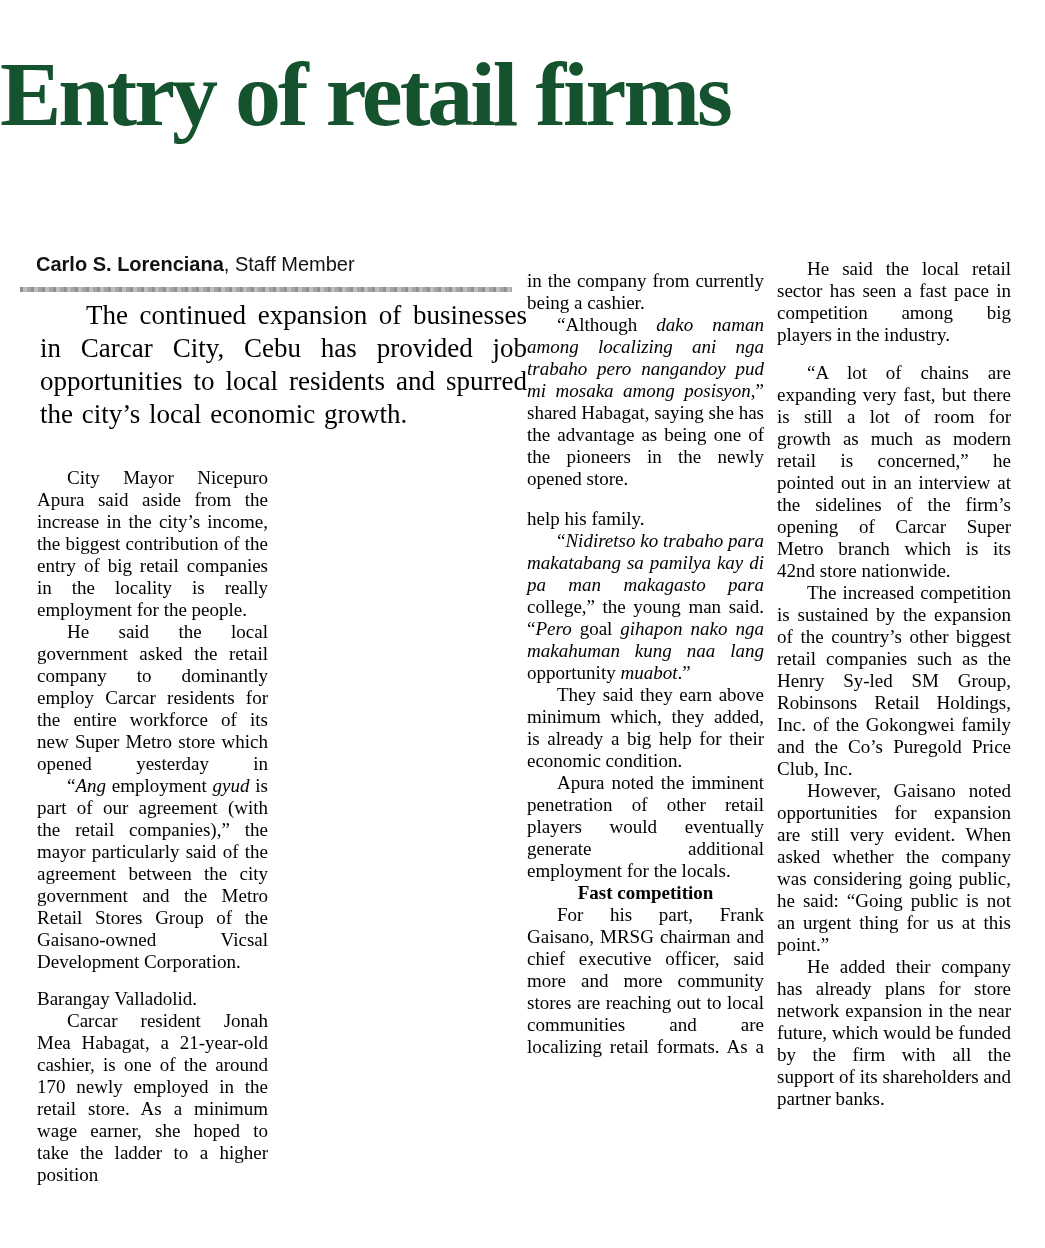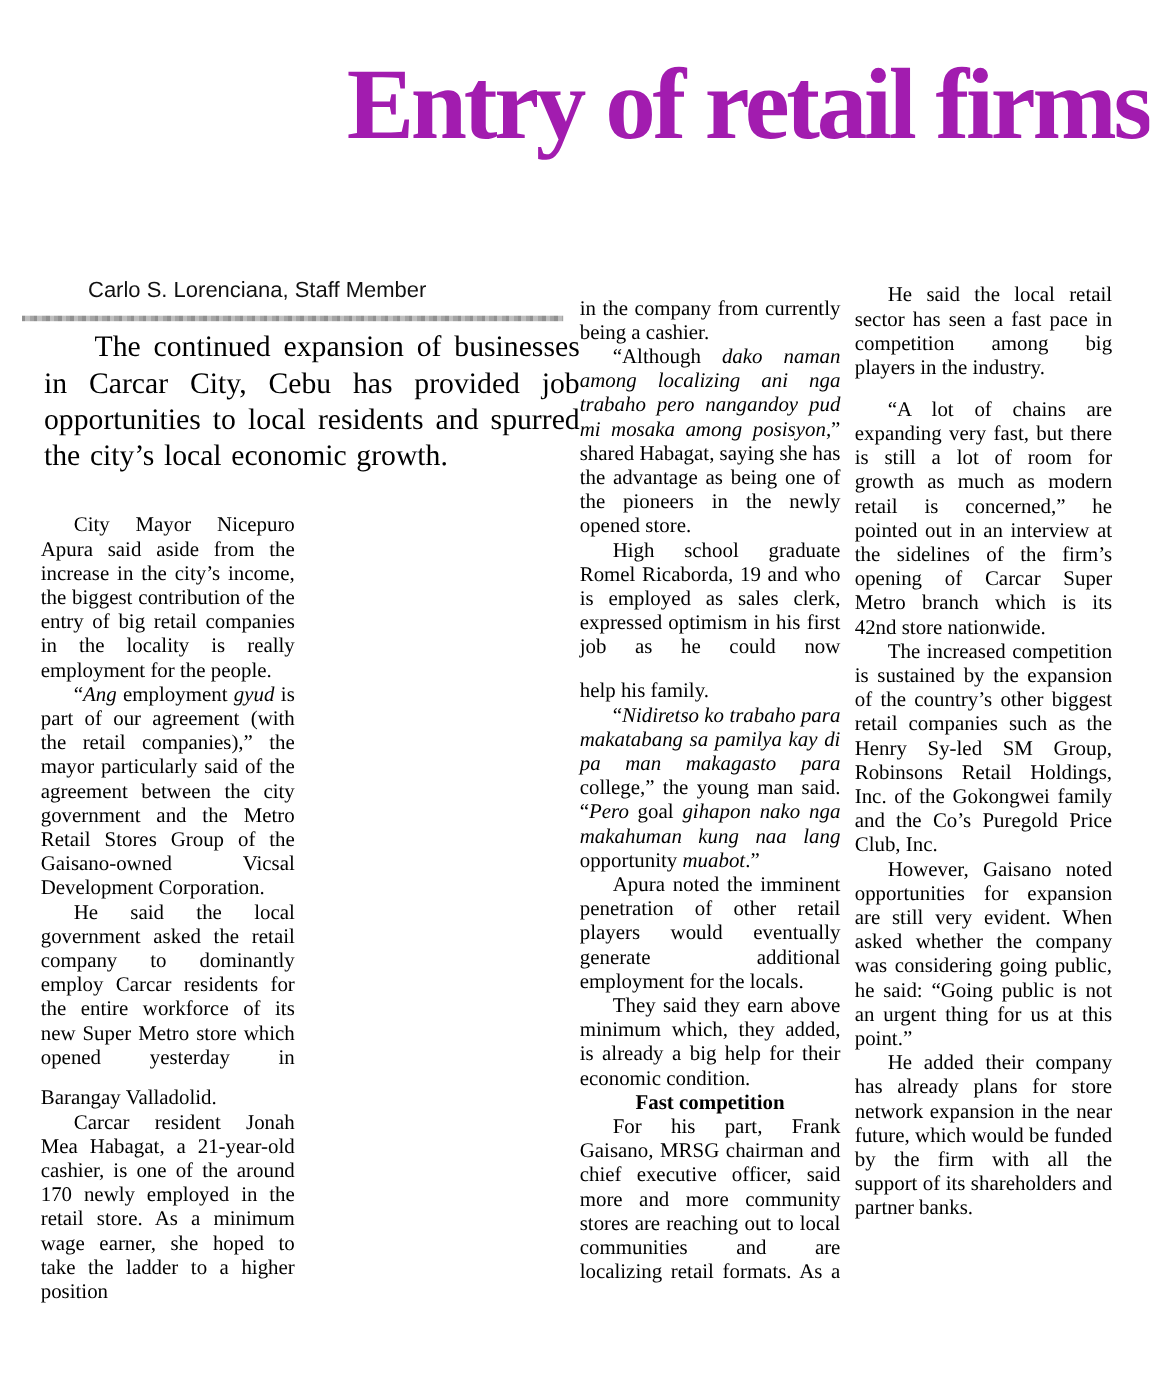--- a/index.html
+++ b/index.html
@@ -5,34 +5,34 @@
   html,body{margin:0;padding:0;background:#ffffff;}
   #page{
     position:relative;
     width:1045px;height:1248px;
     background:#ffffff;color:#000;
     font-family:"Liberation Serif", serif;
     overflow:hidden;
   }
   .headline{
     position:absolute;left:0;top:52px;width:1045px;
-    text-align:right;
+    text-align:left;
     font-weight:bold;
     font-size:92px;
     line-height:85px;
     letter-spacing:-3px;
-    color:#a21caf;
+    color:#14532d;
     white-space:nowrap;
   }
   .byline{
     position:absolute;left:36px;top:252px;
     font-family:"Liberation Sans", sans-serif;
     font-size:20px;line-height:24px;color:#111;
   }
-  .byline .name{font-weight:normal;margin-left:44px;}
+  .byline .name{font-weight:bold;}
   .rule{
     position:absolute;left:20px;top:287px;width:492px;height:5px;
     background:repeating-linear-gradient(90deg,#7d7d7d 0 3px,#b3b3b3 3px 7px,#949494 7px 11px);
     opacity:.85;
   }
   .lead{
     position:absolute;left:40px;top:299px;width:487px;
     font-size:27px;line-height:33px;
     text-align:justify;text-indent:46px;
     word-spacing:2px;
@@ -64,33 +64,32 @@
   </div>
 
   <div class="byline"><span class="name">Carlo S. Lorenciana</span><span>, Staff Member</span></div>
 
   <div class="rule"></div>
 
   <div class="lead">The continued expansion of businesses in Carcar City, Cebu has provided job opportunities to local residents and spurred the city’s local economic growth.</div>
 
   <div class="col col1">
       <p class="para"><span>City Mayor Nicepuro Apura said aside from the increase in the city’s income, the biggest contribution of the entry of big retail companies in the locality is really employment for the people.</span></p>
+      <p class="para jlast"><span>He said the local government asked the retail company to dominantly employ Carcar residents for the entire workforce of its new Super Metro store which opened yesterday in</span></p>
       <p class="para"><span>“</span><span class="it">Ang</span><span> employment </span><span class="it">gyud</span><span> is part of our agreement (with the retail companies),” the mayor particularly said of the agreement between the city government and the Metro Retail Stores Group of the Gaisano-owned Vicsal Development Corporation.</span></p>
-      <p class="para jlast"><span>He said the local government asked the retail company to dominantly employ Carcar residents for the entire workforce of its new Super Metro store which opened yesterday in</span></p>
       <p class="para noindent gap-lg"><span>Barangay Valladolid.</span></p>
       <p class="para"><span>Carcar resident Jonah Mea Habagat, a 21-year-old cashier, is one of the around 170 newly employed in the retail store. As a minimum wage earner, she hoped to take the ladder to a higher position</span></p>
     </div>
   <div class="col col2">
       <p class="para noindent"><span>in the company from currently being a cashier.</span></p>
       <p class="para"><span>“Although </span><span class="it">dako naman among localizing ani nga trabaho pero nangandoy pud mi mosaka among posisyon</span><span>,” shared Habagat, saying she has the advantage as being one of the pioneers in the newly opened store.</span></p>
-      <p class="para jlast"><span>High school graduate Romel Ricaborda, 19 and who is employed as sales clerk, expressed optimism in his first job as he could now</span></p>
       <p class="para noindent gap-md"><span>help his family.</span></p>
       <p class="para"><span>“</span><span class="it">Nidiretso ko trabaho para makatabang sa pamilya kay di pa man makagasto para</span><span> college,” the young man said. “</span><span class="it">Pero</span><span> goal </span><span class="it">gihapon nako nga makahuman kung naa lang</span><span> opportunity </span><span class="it">muabot</span><span>.”</span></p>
+      <p class="para"><span>They said they earn above minimum which, they added, is already a big help for their economic condition.</span></p>
       <p class="para"><span>Apura noted the imminent penetration of other retail players would eventually generate additional employment for the locals.</span></p>
-      <p class="para"><span>They said they earn above minimum which, they added, is already a big help for their economic condition.</span></p>
       <p class="para subhead"><span>Fast competition</span></p>
       <p class="para jlast"><span>For his part, Frank Gaisano, MRSG chairman and chief executive officer, said more and more community stores are reaching out to local communities and are localizing retail formats. As a</span></p>
     </div>
   <div class="col col3">
       <p class="para"><span>He said the local retail sector has seen a fast pace in competition among big players in the industry.</span></p>
       <p class="para gap-sm"><span>“A lot of chains are expanding very fast, but there is still a lot of room for growth as much as modern retail is concerned,” he pointed out in an interview at the sidelines of the firm’s opening of Carcar Super Metro branch which is its 42nd store nationwide.</span></p>
       <p class="para"><span>The increased competition is sustained by the expansion of the country’s other biggest retail companies such as the Henry Sy-led SM Group, Robinsons Retail Holdings, Inc. of the Gokongwei family and the Co’s Puregold Price Club, Inc.</span></p>
       <p class="para"><span>However, Gaisano noted opportunities for expansion are still very evident. When asked whether the company was considering going public, he said: “Going public is not an urgent thing for us at this point.”</span></p>
       <p class="para"><span>He added their company has already plans for store network expansion in the near future, which would be funded by the firm with all the support of its shareholders and partner banks.</span></p>
     </div>

